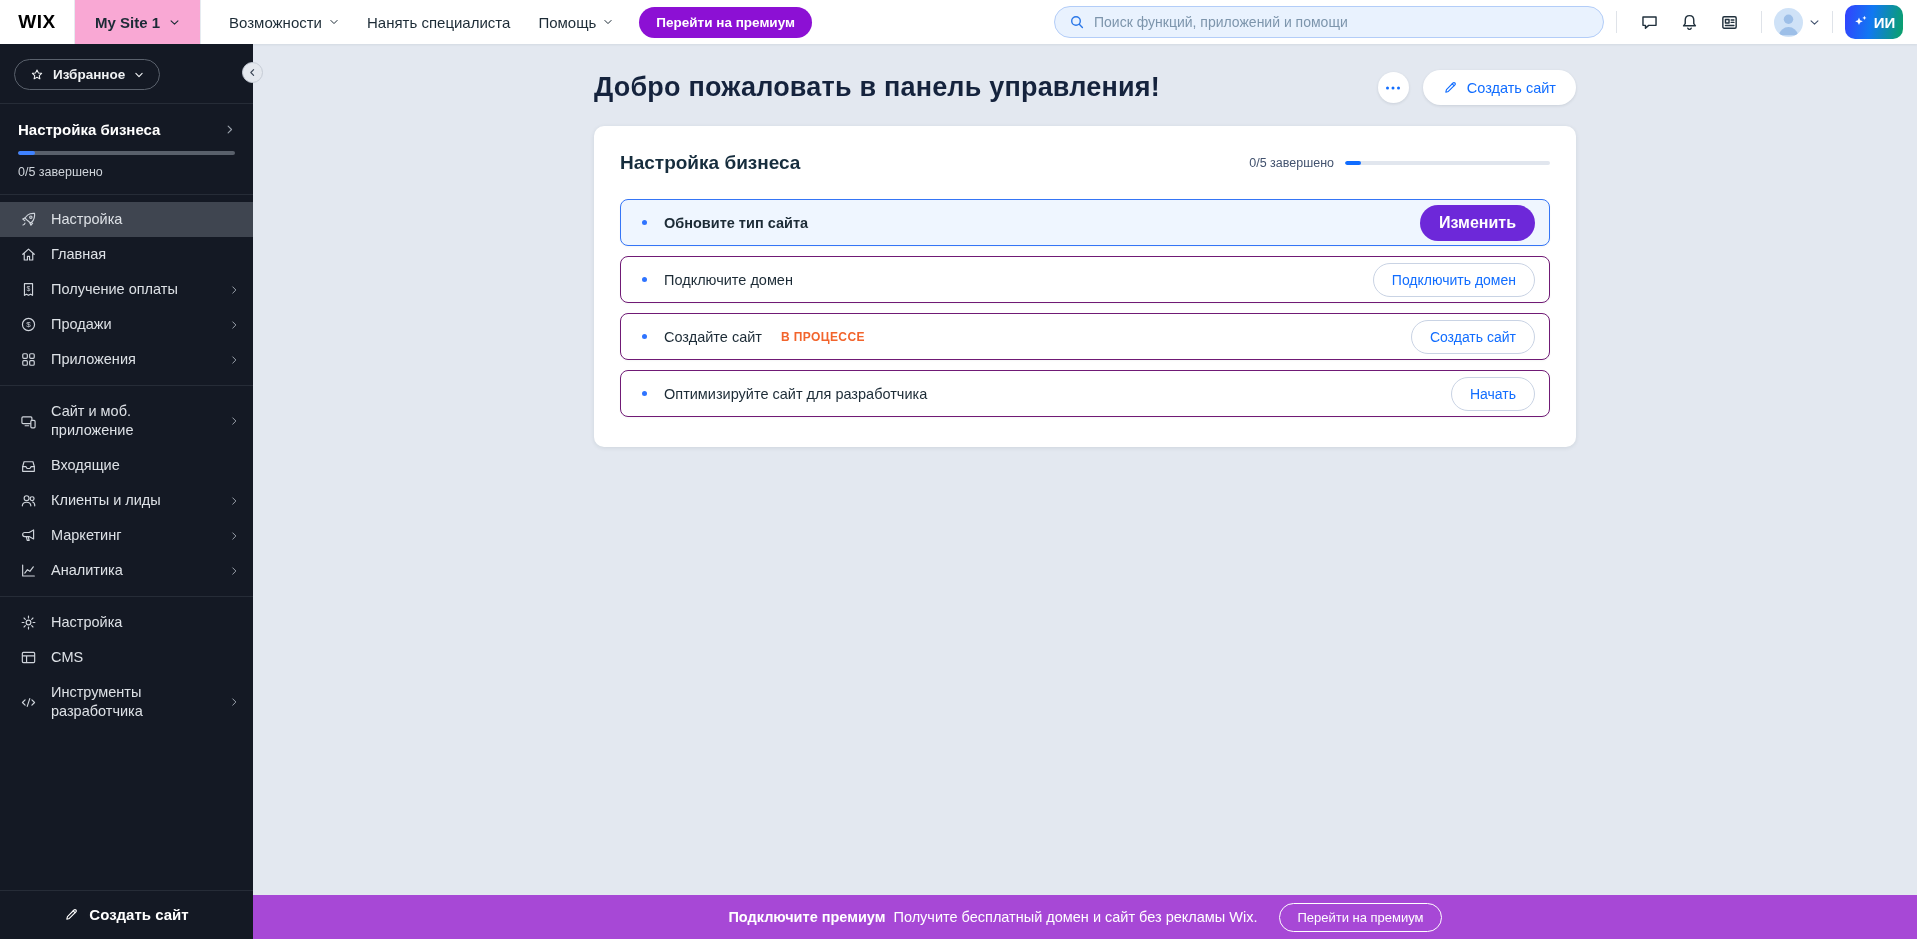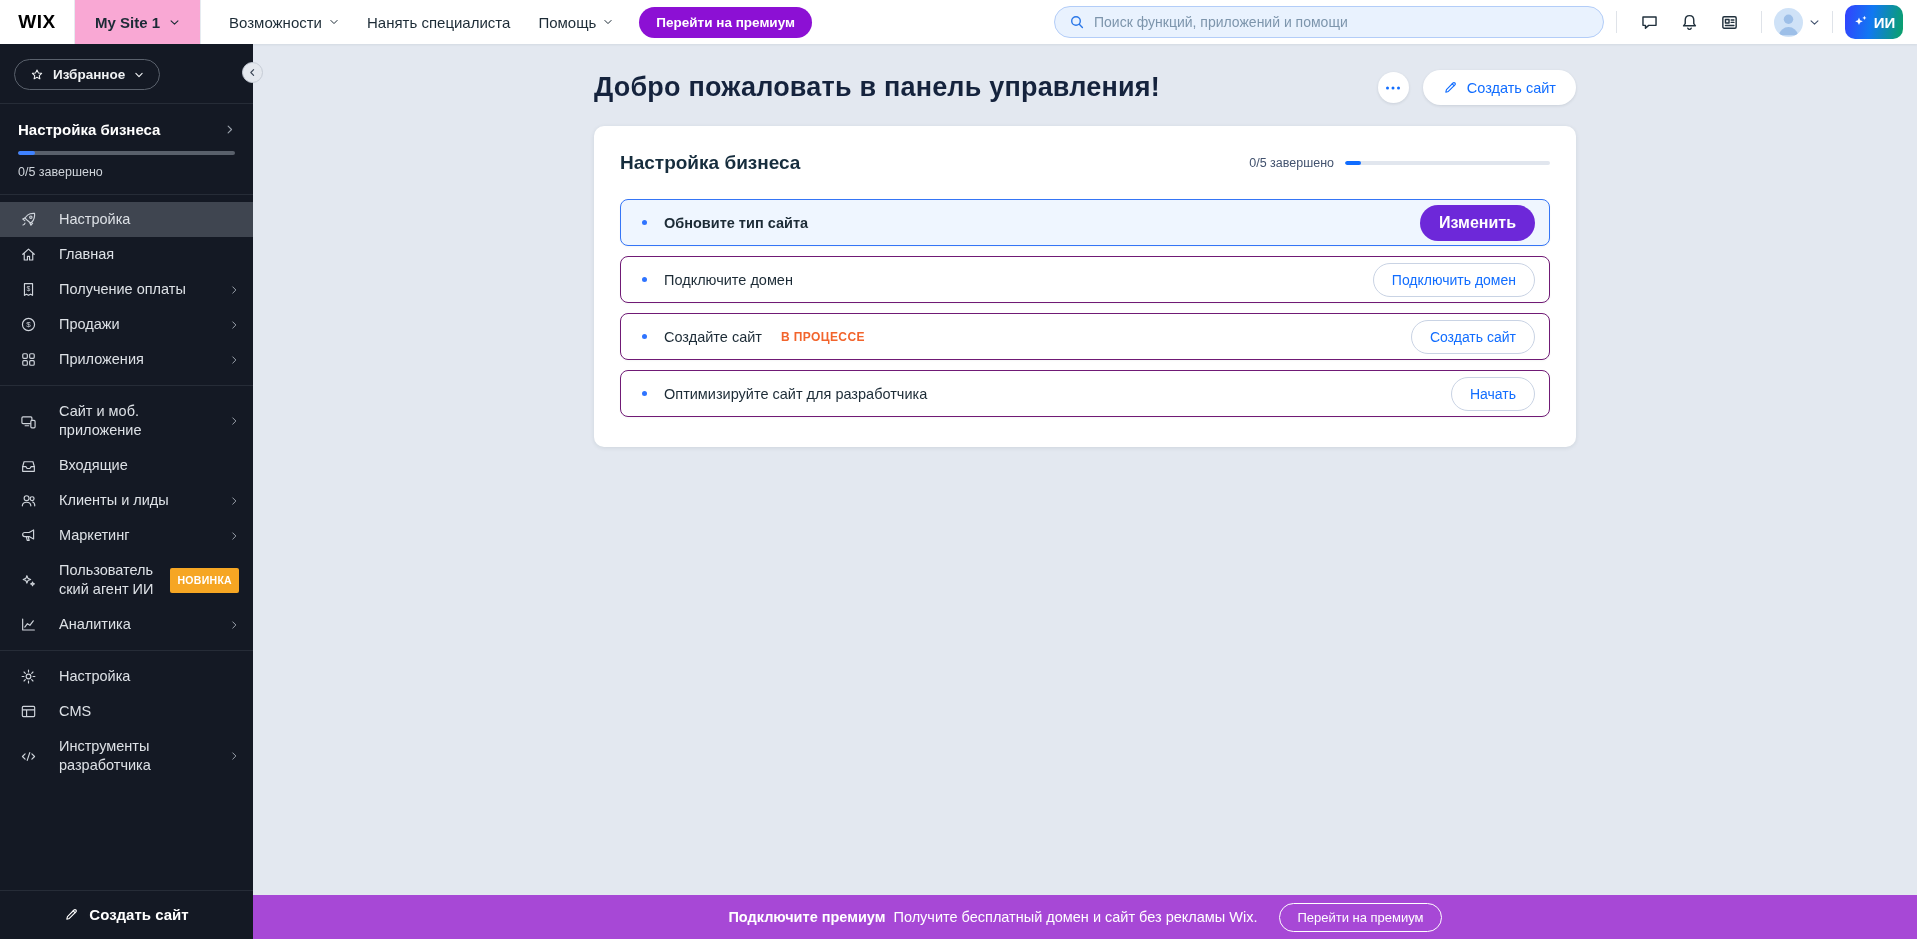--- a/index.html
+++ b/index.html
@@ -75,21 +75,21 @@
   .sb-progress { margin-top:13px; height:4px; border-radius:2px; background:#59606b; overflow:hidden; }
   .sb-progress-fill { height:100%; border-radius:2px; background:#3f82ff; }
   .setup-label { margin-top:10px; font-size:12.5px; color:#cfd4da; }
   .nav-list { padding:7px 0 0; }
   .nav-item {
     display:flex; align-items:center; gap:14px; padding:8px 14px 8px 20px;
     font-size:14.5px; line-height:19px; cursor:pointer; color:#dde1e6;
   }
   .nav-item.selected { background:#3f4550; }
   .nav-icon { width:17px; height:17px; flex:none; color:#cfd4db; }
-  .nav-label { flex:1; word-break:break-word;margin-left:8px; }
+  .nav-label { flex:1; word-break:break-word; }
   .nav-chev { flex:none; color:#9aa1ab; }
   .new-badge {
     flex:none; background:var(--badge,#f6a623); color:#fff; font-size:10.5px; font-weight:700;
     padding:3px 7px; border-radius:2px; letter-spacing:.3px;
   }
   .sb-spacer { flex:1; }
   .create-site-row {
     padding:15px 0 16px; display:flex; align-items:center; justify-content:center; gap:10px;
     font-size:15px; font-weight:600; color:#fff; cursor:pointer;
   }
@@ -360,28 +360,20 @@
     </div>
     <div class="nav-item">
       <svg class="nav-icon" viewBox="0 0 16 16" fill="none" stroke="currentColor" stroke-width="1.1" stroke-linecap="round" stroke-linejoin="round">
           <path d="M12.8 2.8v8.4L8.6 9H4.4a1.9 1.9 0 0 1 0-3.8h4.2z"></path>
           <path d="M6 9.2l.8 3.4h1.8L7.8 9.2"></path>
         </svg>
       <span class="nav-label">Маркетинг</span>
       <svg class="nav-chev" width="10" height="10" viewBox="0 0 16 16" fill="none" stroke="currentColor" stroke-width="1.6" stroke-linecap="round" stroke-linejoin="round">
           <path d="M6 3l5 5-5 5"></path>
         </svg>
-    </div>
-    <div class="nav-item">
-      <svg class="nav-icon" viewBox="0 0 16 16" fill="none" stroke="currentColor" stroke-width="1.1" stroke-linejoin="round">
-          <path d="M6.5 3.5 7.5 6l2.5 1-2.5 1-1 2.5-1-2.5L3 7l2.5-1z"></path>
-          <path d="M11.8 9.5l.5 1.2 1.2.5-1.2.5-.5 1.2-.5-1.2-1.2-.5 1.2-.5z"></path>
-        </svg>
-      <span class="nav-label">Пользовательский агент ИИ</span>
-      <span class="new-badge">НОВИНКА</span>
     </div>
     <div class="nav-item">
       <svg class="nav-icon" viewBox="0 0 16 16" fill="none" stroke="currentColor" stroke-width="1.1" stroke-linecap="round" stroke-linejoin="round">
           <path d="M2.5 2.8v10.4h11"></path>
           <path d="M4.5 10.4 7 7.2l2.3 1.6 3.2-4.3"></path>
         </svg>
       <span class="nav-label">Аналитика</span>
       <svg class="nav-chev" width="10" height="10" viewBox="0 0 16 16" fill="none" stroke="currentColor" stroke-width="1.6" stroke-linecap="round" stroke-linejoin="round">
           <path d="M6 3l5 5-5 5"></path>
         </svg>

